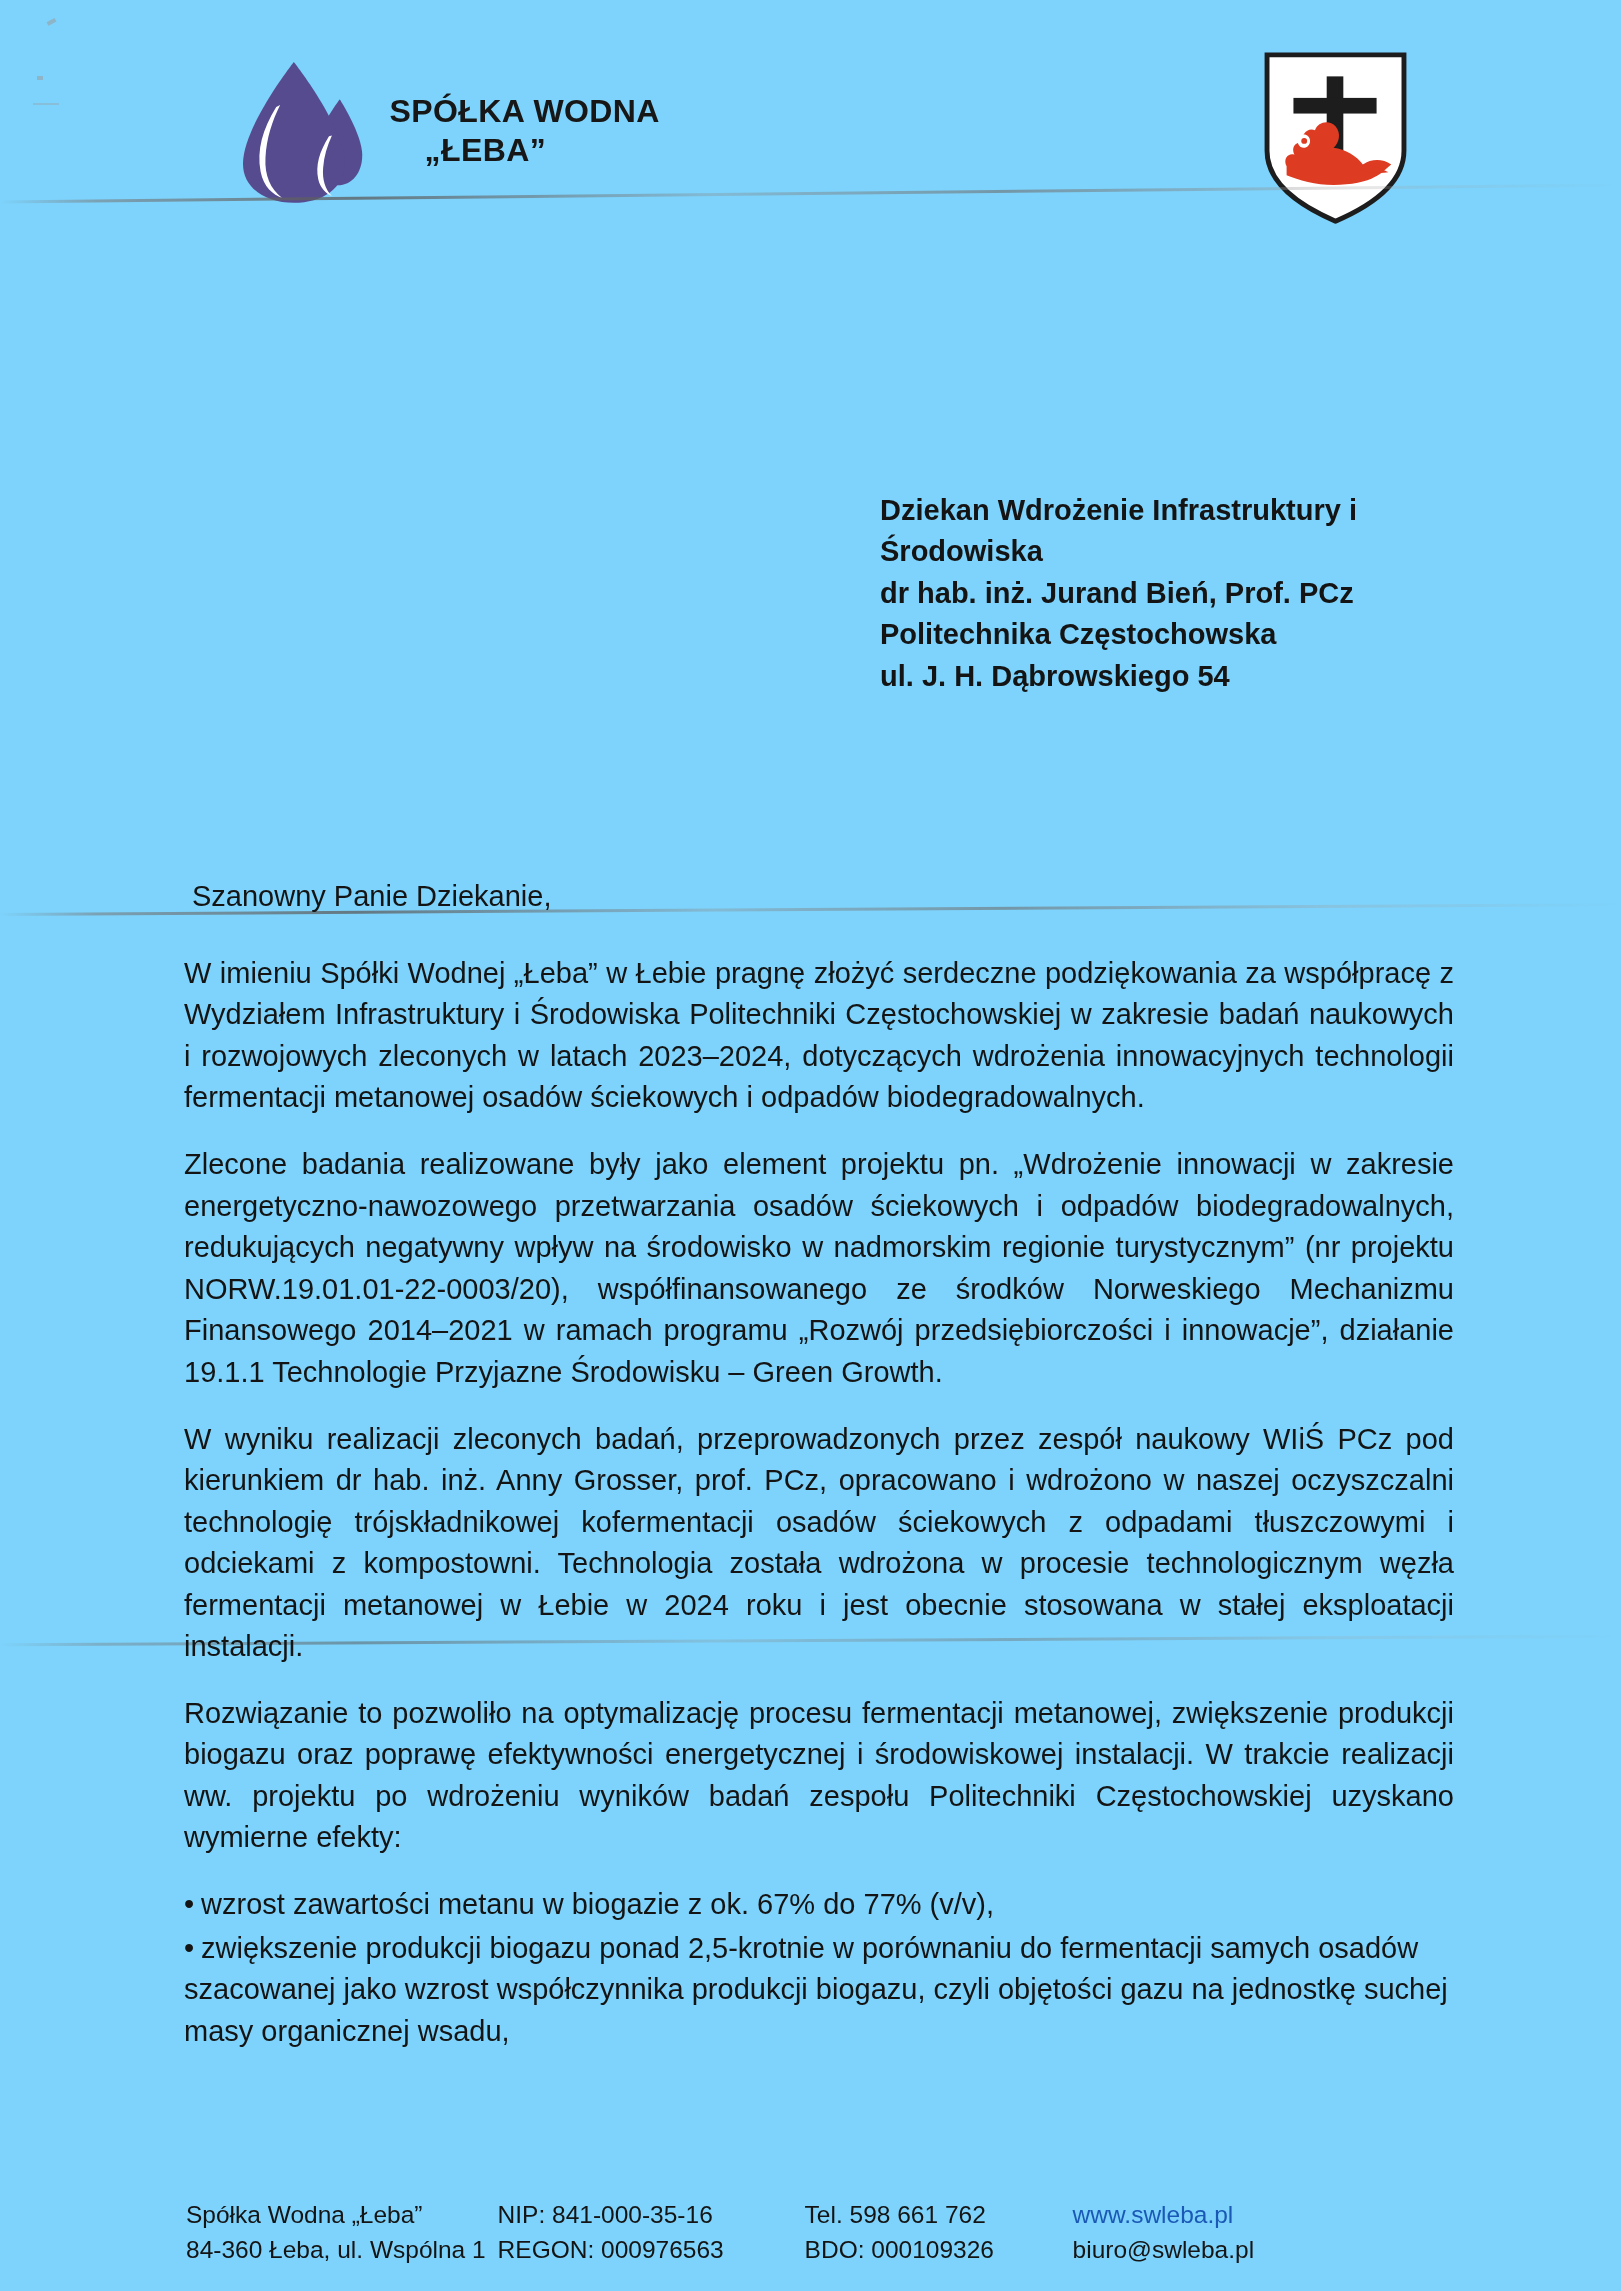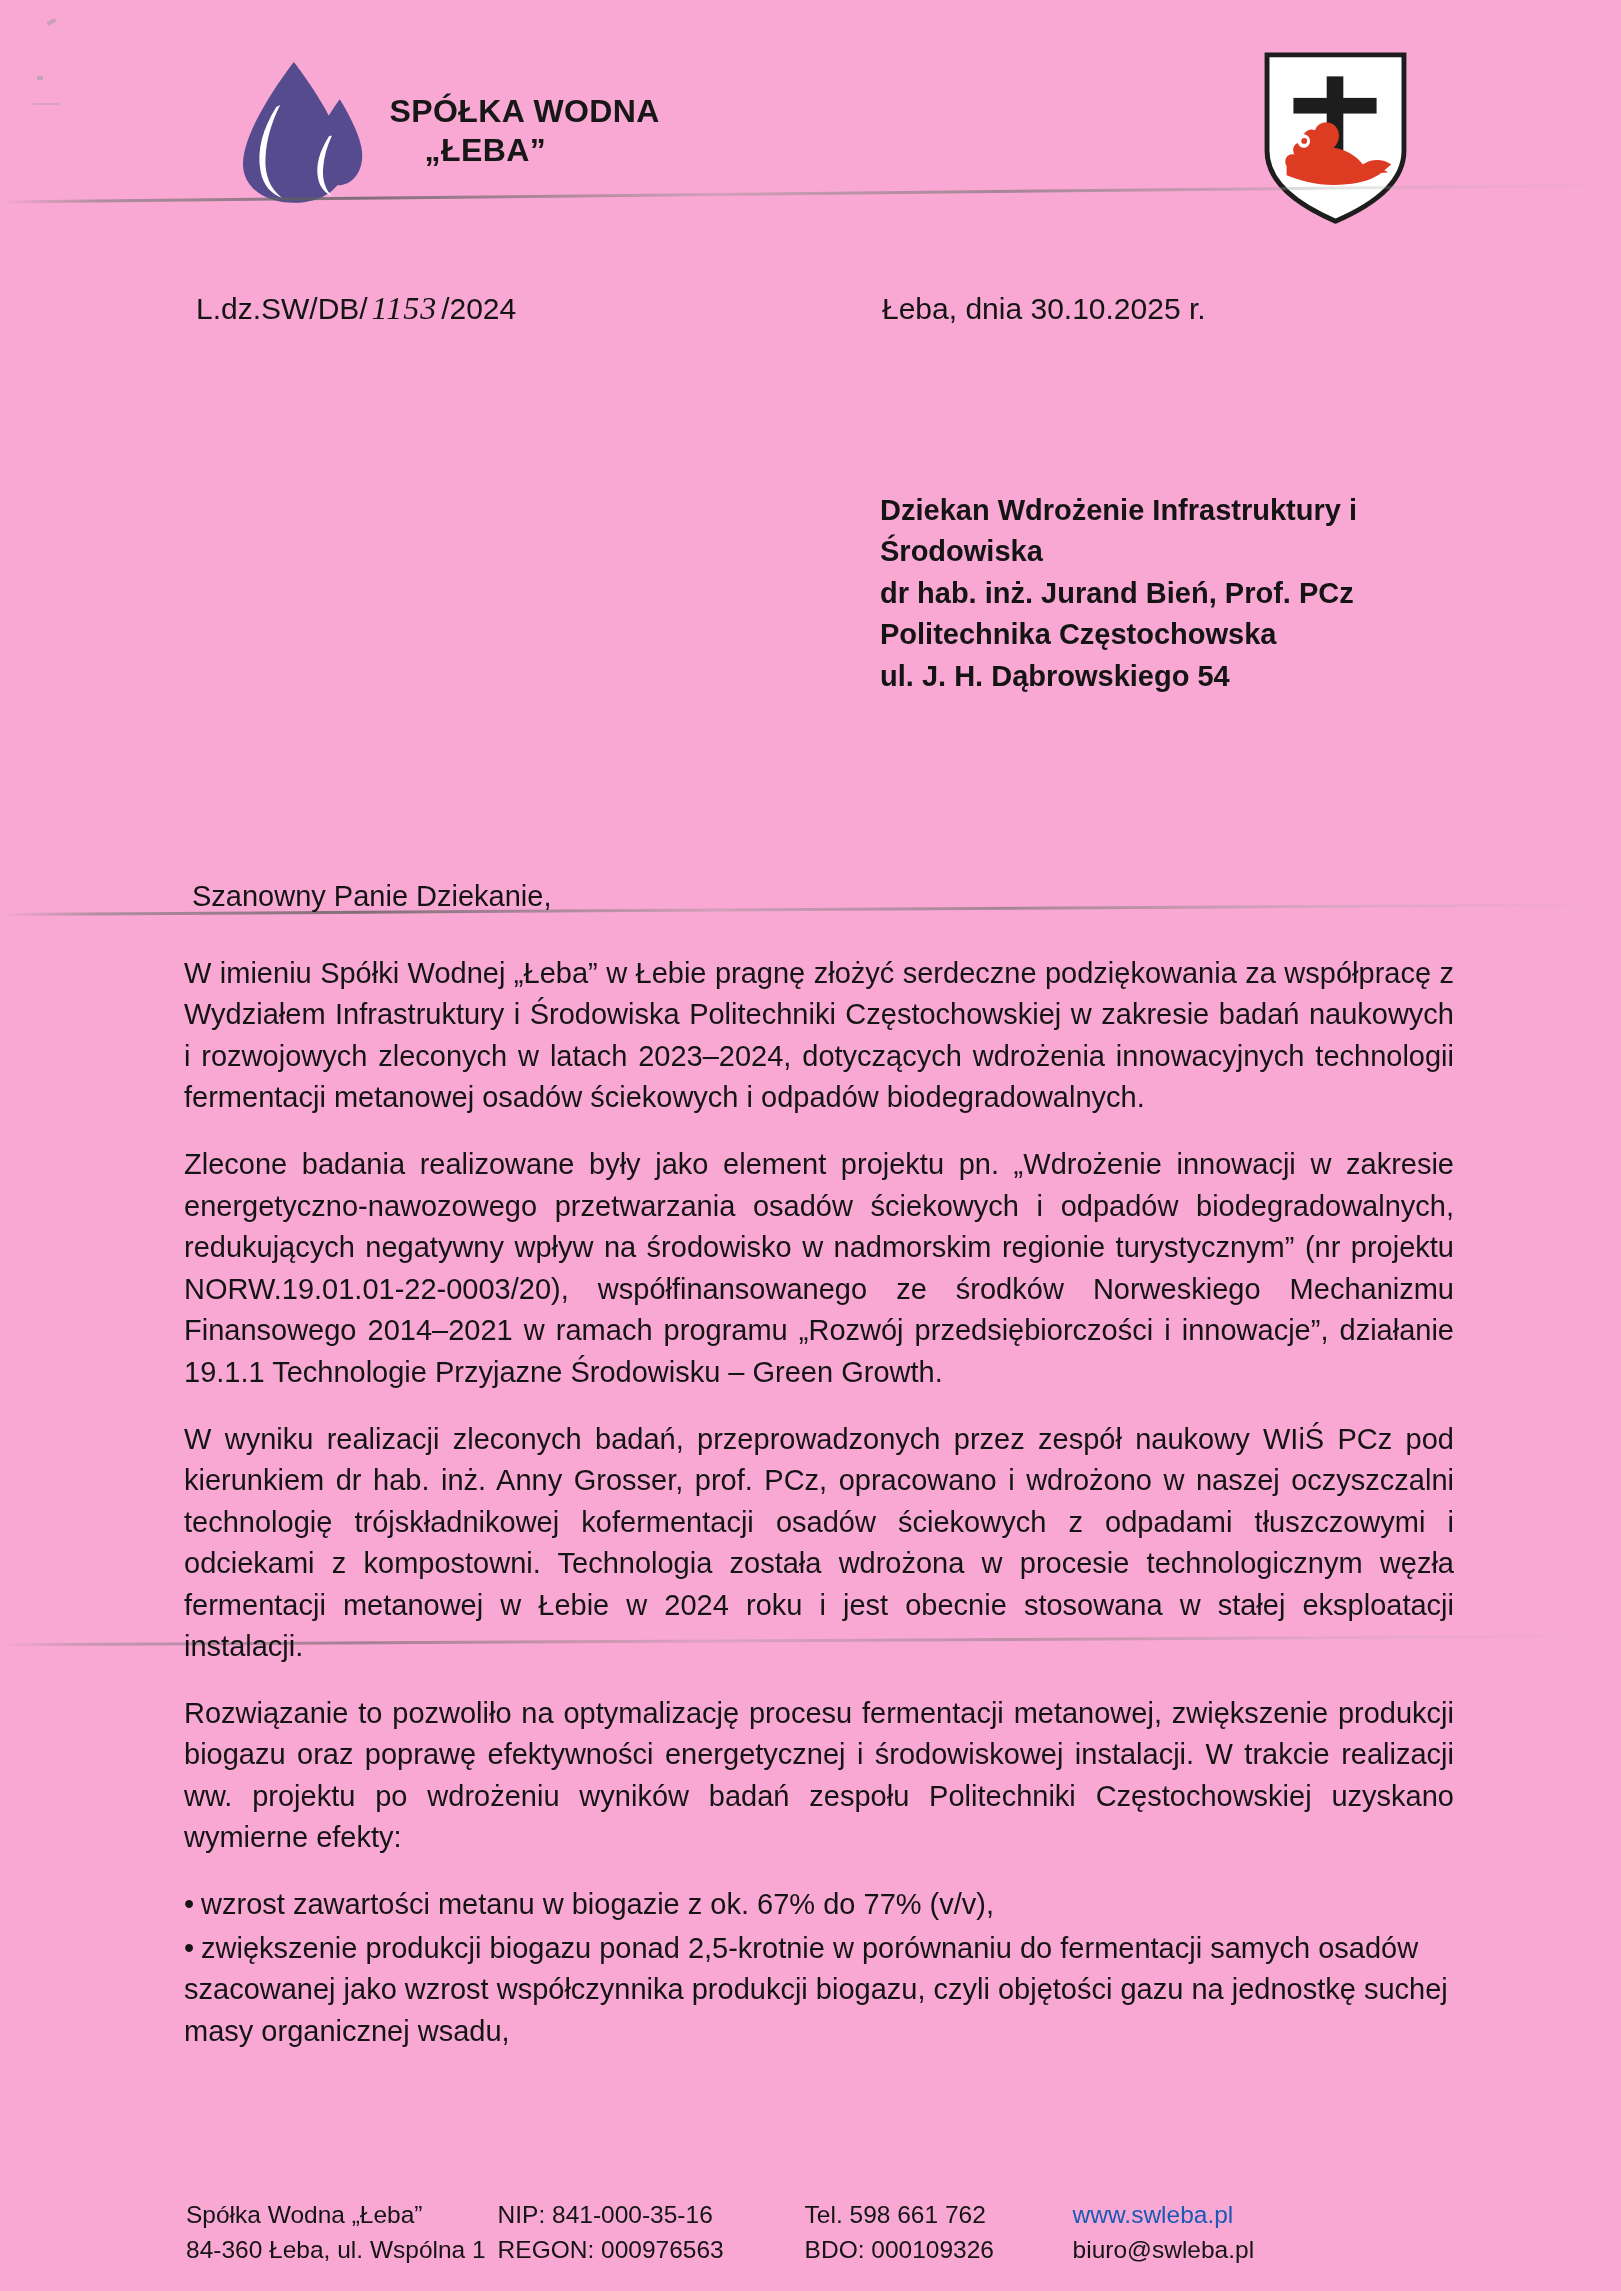--- a/index.html
+++ b/index.html
@@ -9,21 +9,21 @@
     background: #ffffff;
   }
   body {
     font-family: "Liberation Sans", sans-serif;
     color: #141414;
   }
   .page {
     position: relative;
     width: 1621px;
     height: 2292px;
-    background: #f9a8d4;
+    background: #7dd3fc;
     overflow: hidden;
     box-sizing: border-box;
   }
 
   
   .scan-speck {
     position: absolute;
     background: #9a9a9a;
     opacity: .55;
     pointer-events: none;
@@ -234,26 +234,20 @@
                  C108 136 92 139 74 139 C56 139 38 134 26 129 Z" fill="#dd3b22"></path>
         <path d="M40 100 C36 96 36 90 41 88 C45 86 50 89 50 94 C50 99 45 103 40 100 Z" fill="#ffffff"></path>
         <circle cx="44" cy="94" r="3" fill="#dd3b22"></circle>
         <path d="M104 118 C112 118 122 122 130 126 C120 128 110 126 102 124 Z" fill="#dd3b22"></path>
       </svg>
     </div>
   </div>
 
   <div class="fold-line" style="top:192px; transform: rotate(-0.6deg);"></div>
 
-  <div class="ref-row">
-    <div class="ref-left">
-      <span>L.dz.SW/DB/</span><span class="ref-hand">1153</span><span>/2024</span>
-    </div>
-    <div class="ref-right">Łeba, dnia 30.10.2025 r.</div>
-  </div>
 
   <div class="addressee">
     <div>Dziekan Wdrożenie Infrastruktury i</div>
     <div>Środowiska</div>
     <div>dr hab. inż. Jurand Bień, Prof. PCz</div>
     <div>Politechnika Częstochowska</div>
     <div>ul. J. H. Dąbrowskiego 54</div>
   </div>
 
   <div class="fold-line" style="top:908px; transform: rotate(-0.35deg);"></div>

